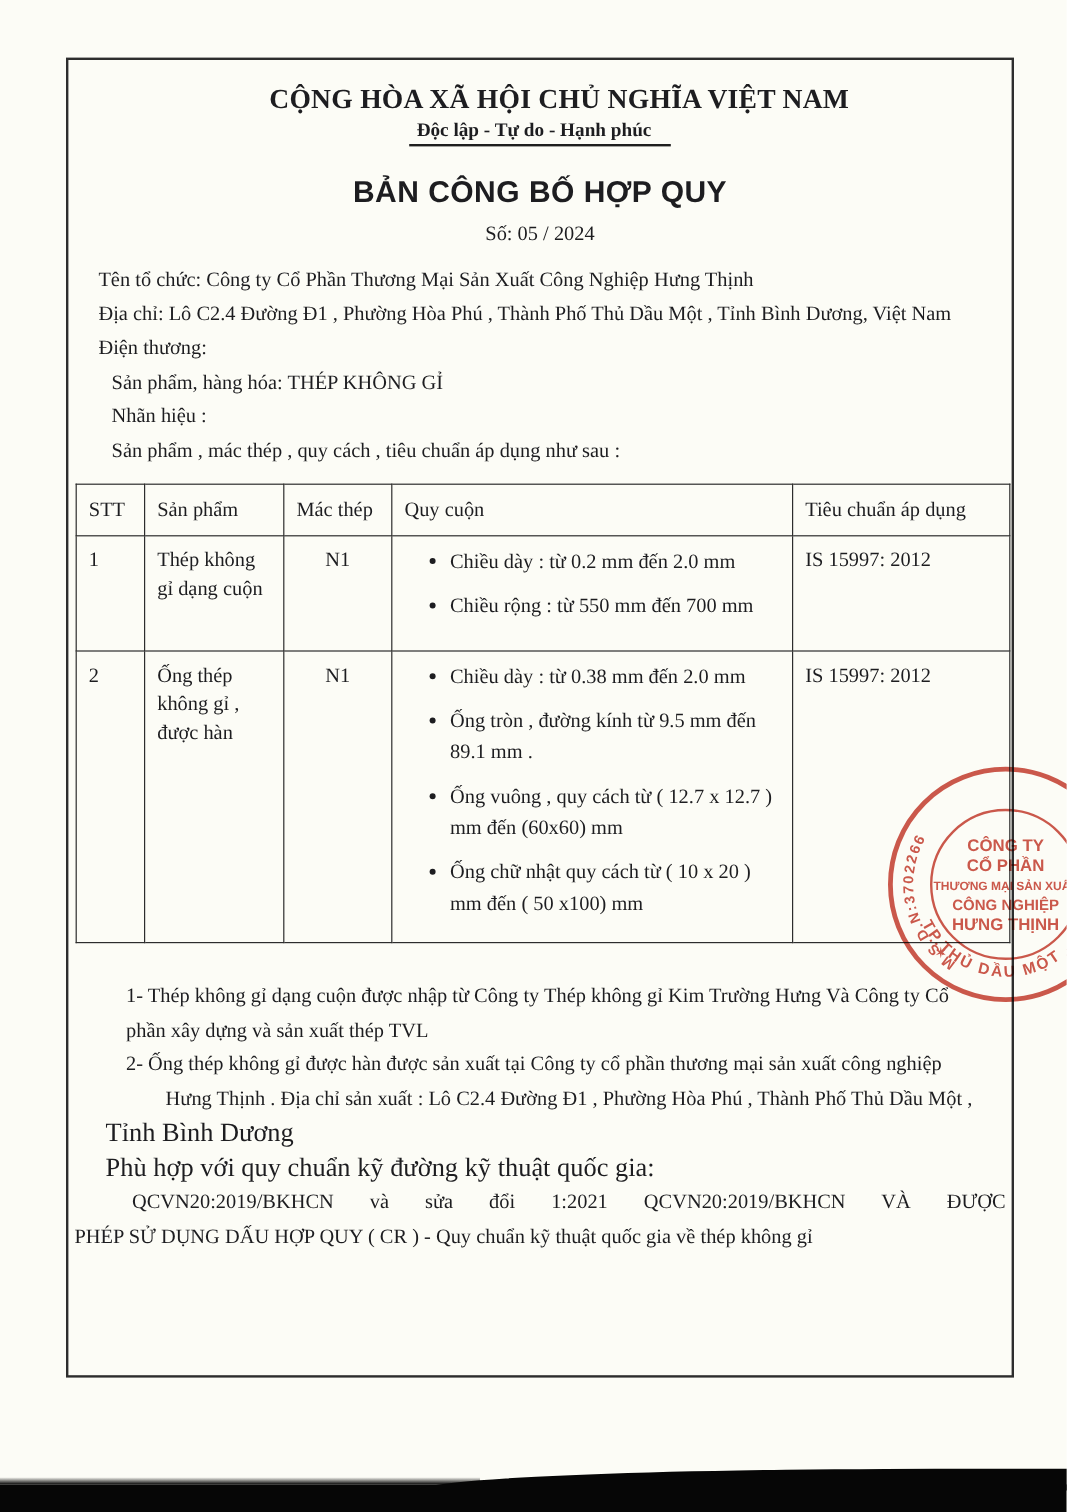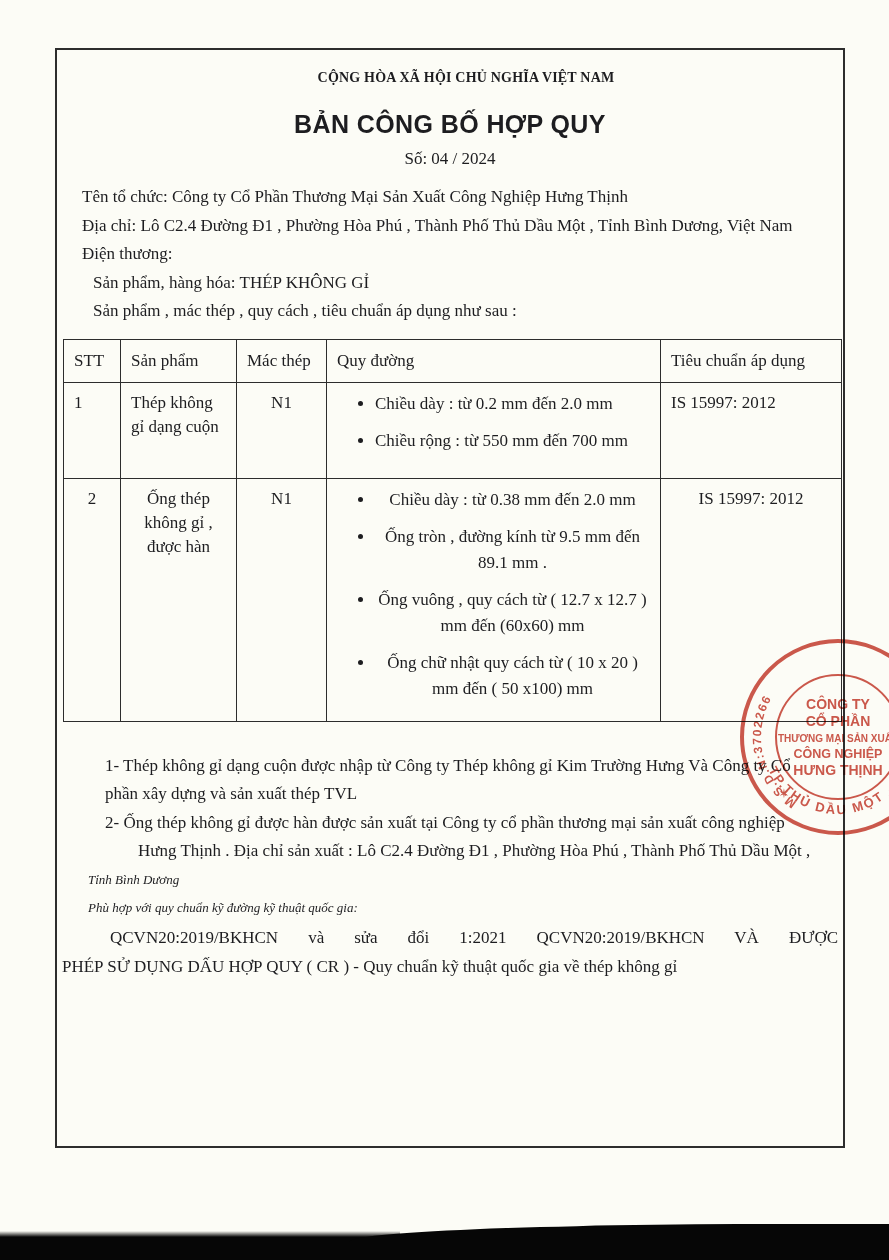--- a/index.html
+++ b/index.html
@@ -10,93 +10,97 @@
     position: relative; width: 889px; height: 1260px; overflow: hidden;
     background: #fcfcf6; color: #1d1d20;
     font-family: "Liberation Serif", "DejaVu Serif", serif;
   }
 
   .frame {
     position: absolute; left: 55px; top: 48px; width: 790px; height: 1100px;
     border: 2px solid #2d2d2d;
   }
 
-  .nat-header { margin-top: 20px; text-align: center; font-weight: bold; font-size: 14px; letter-spacing: .2px; margin-left: 32px; }
+  .nat-header { margin-top: 20px; text-align: center; font-weight: bold; font-size: 23px; letter-spacing: .2px; margin-left: 32px; }
   .motto-wrap { margin-top: 4px; text-align: center; }
   .motto { display: inline-block; font-weight: bold; font-size: 16px; padding: 0 16px 2px 6px; border-bottom: 2px solid #1e1e1e; }
 
   .doc-title { margin-top: 24px; text-align: center; font-family: "Liberation Sans", "DejaVu Sans", sans-serif; font-weight: bold; font-size: 25px; letter-spacing: .4px; }
   .doc-number { margin-top: 10px; text-align: center; font-size: 17px; }
 
   .body-block { margin: 14px 26px 0 25px; font-size: 17px; line-height: 28.5px; }
   .body-block p { margin: 0; }
   .p-indent { padding-left: 11px; }
   .product-value { font-weight: normal; }
 
   .spec-table { border-collapse: collapse; table-layout: fixed; width: 778px; margin: 13px 0 0 6px; font-size: 17px; }
   .spec-table th, .spec-table td { border: 1.7px solid #2d2d2d; vertical-align: top; padding: 8px 10px; font-weight: normal; text-align: left; line-height: 24px; }
   .spec-table thead th { padding: 9px 10px; }
   .col-stt { text-align: center; }
   .cell-mac { text-align: center !important; }
   .cell-sp { text-align: justify; }
   tr.row-1 > td { height: 96px; }
-  tr.row-2 > td { height: 240px; text-align: center; }
+  tr.row-2 > td { height: 240px; }
   .spec-list { margin: 0; padding-left: 38px; }
   .spec-list li { margin-bottom: 11px; line-height: 26px; }
 
   .notes { margin: 30px 20px 0 48px; font-size: 17px; line-height: 28.5px; }
   .note { margin: 0; }
   .note-hang { padding-left: 33px; text-indent: -33px; }
 
-  .after-notes { margin: 0 20px 0 31px; font-size: 13px; line-height: 28.5px; font-style: italic; }
+  .after-notes { margin: 0 20px 0 31px; font-size: 22px; line-height: 28.5px; }
   .after-notes p { margin: 0; }
 
   .regulation { margin: 0 5px; font-size: 17px; line-height: 29px; }
   .reg-l1 { text-align: justify; text-align-last: justify; text-indent: 48px; }
 
   .stamp { position: absolute; left: 733px; top: 632px; mix-blend-mode: multiply; opacity: .9; }
   .stamp text { font-family: "Liberation Sans", "DejaVu Sans", sans-serif; font-weight: bold; fill: #c8473a; }
 
   .scan-bottom { position: absolute; left: 0; bottom: 0; width: 889px; height: 23px; background: #060606; }
   .scan-bottom::before { content: ""; position: absolute; right: -20px; top: -13px; width: 560px; height: 18px; background: #060606; border-radius: 100% 0 0 0 / 130% 0 0 0; }
   .scan-bottom::after { content: ""; position: absolute; left: 0; top: -6px; width: 400px; height: 6px; background: linear-gradient(to top, #060606, rgba(6,6,6,0)); }
 </style>
 </head>
 <body>
 
 <div class="page">
   <div class="frame">
 
     <div class="nat-header">CỘNG HÒA XÃ HỘI CHỦ NGHĨA VIỆT NAM</div>
+    <div class="motto-wrap">
+      <span class="motto">Độc lập - Tự do - Hạnh phúc</span>
+    </div>
 
     <div class="doc-title">BẢN CÔNG BỐ HỢP QUY</div>
-    <div class="doc-number">Số: 04 / 2024</div>
+    <div class="doc-number">Số: 05 / 2024</div>
 
     <div class="body-block">
       <p>Tên tổ chức: Công ty Cổ Phần Thương Mại Sản Xuất Công Nghiệp Hưng Thịnh</p>
       <p>Địa chỉ: Lô C2.4 Đường Đ1 , Phường Hòa Phú , Thành Phố Thủ Dầu Một , Tỉnh Bình Dương, Việt Nam</p>
       <p>Điện thương:</p>
       <p class="p-indent"><span>Sản phẩm, hàng hóa: </span><span class="product-value">THÉP KHÔNG GỈ</span></p>
+      <p class="p-indent">Nhãn hiệu :</p>
       <p class="p-indent">Sản phẩm , mác thép , quy cách , tiêu chuẩn áp dụng như sau :</p>
     </div>
 
     <table class="spec-table">
       <colgroup>
         <col style="width:57px">
           <col style="width:116px">
           <col style="width:90px">
           <col style="width:334px">
           <col style="width:181px">
       </colgroup>
       <thead>
         <tr>
           <th class="col-stt">STT</th>
           <th>Sản phẩm</th>
           <th>Mác thép</th>
-          <th>Quy đường</th>
+          <th>Quy cuộn</th>
           <th>Tiêu chuẩn áp dụng</th>
         </tr>
       </thead>
       <tbody>
         <tr class="row-1">
           <td class="col-stt">1</td>
           <td class="cell-sp">Thép không gỉ dạng cuộn</td>
           <td class="cell-mac">N1</td>
           <td>
             <ul class="spec-list">

